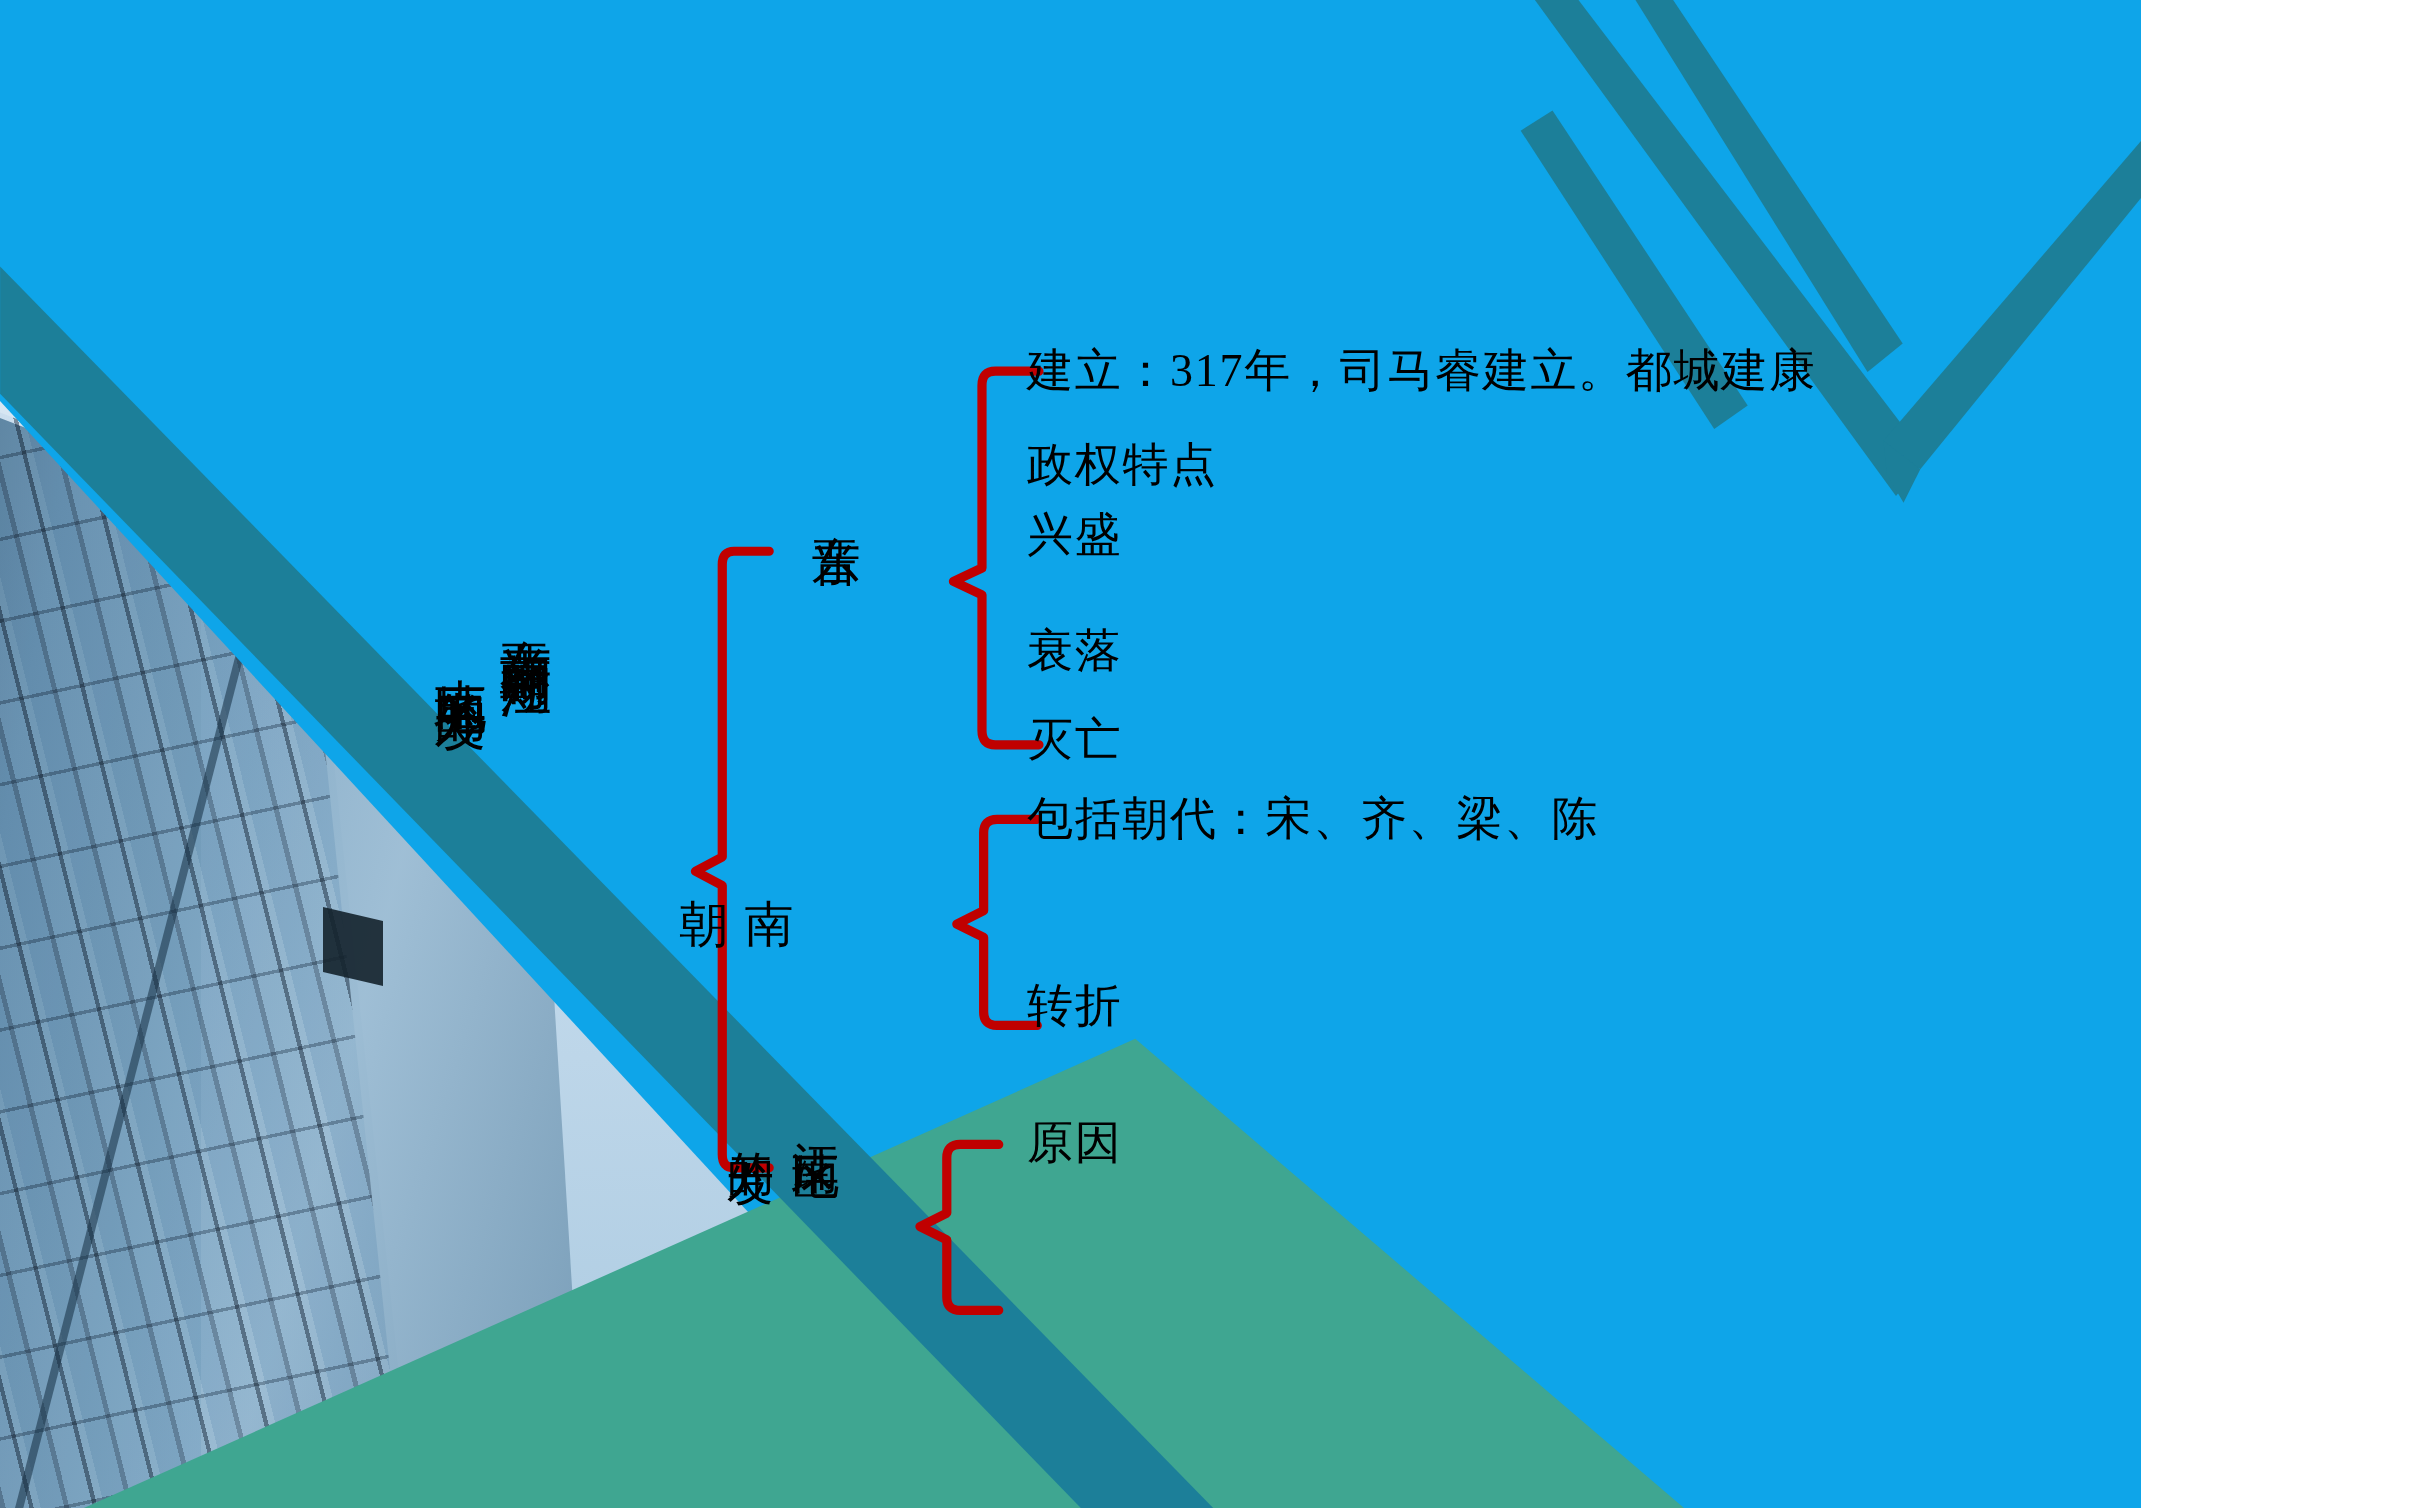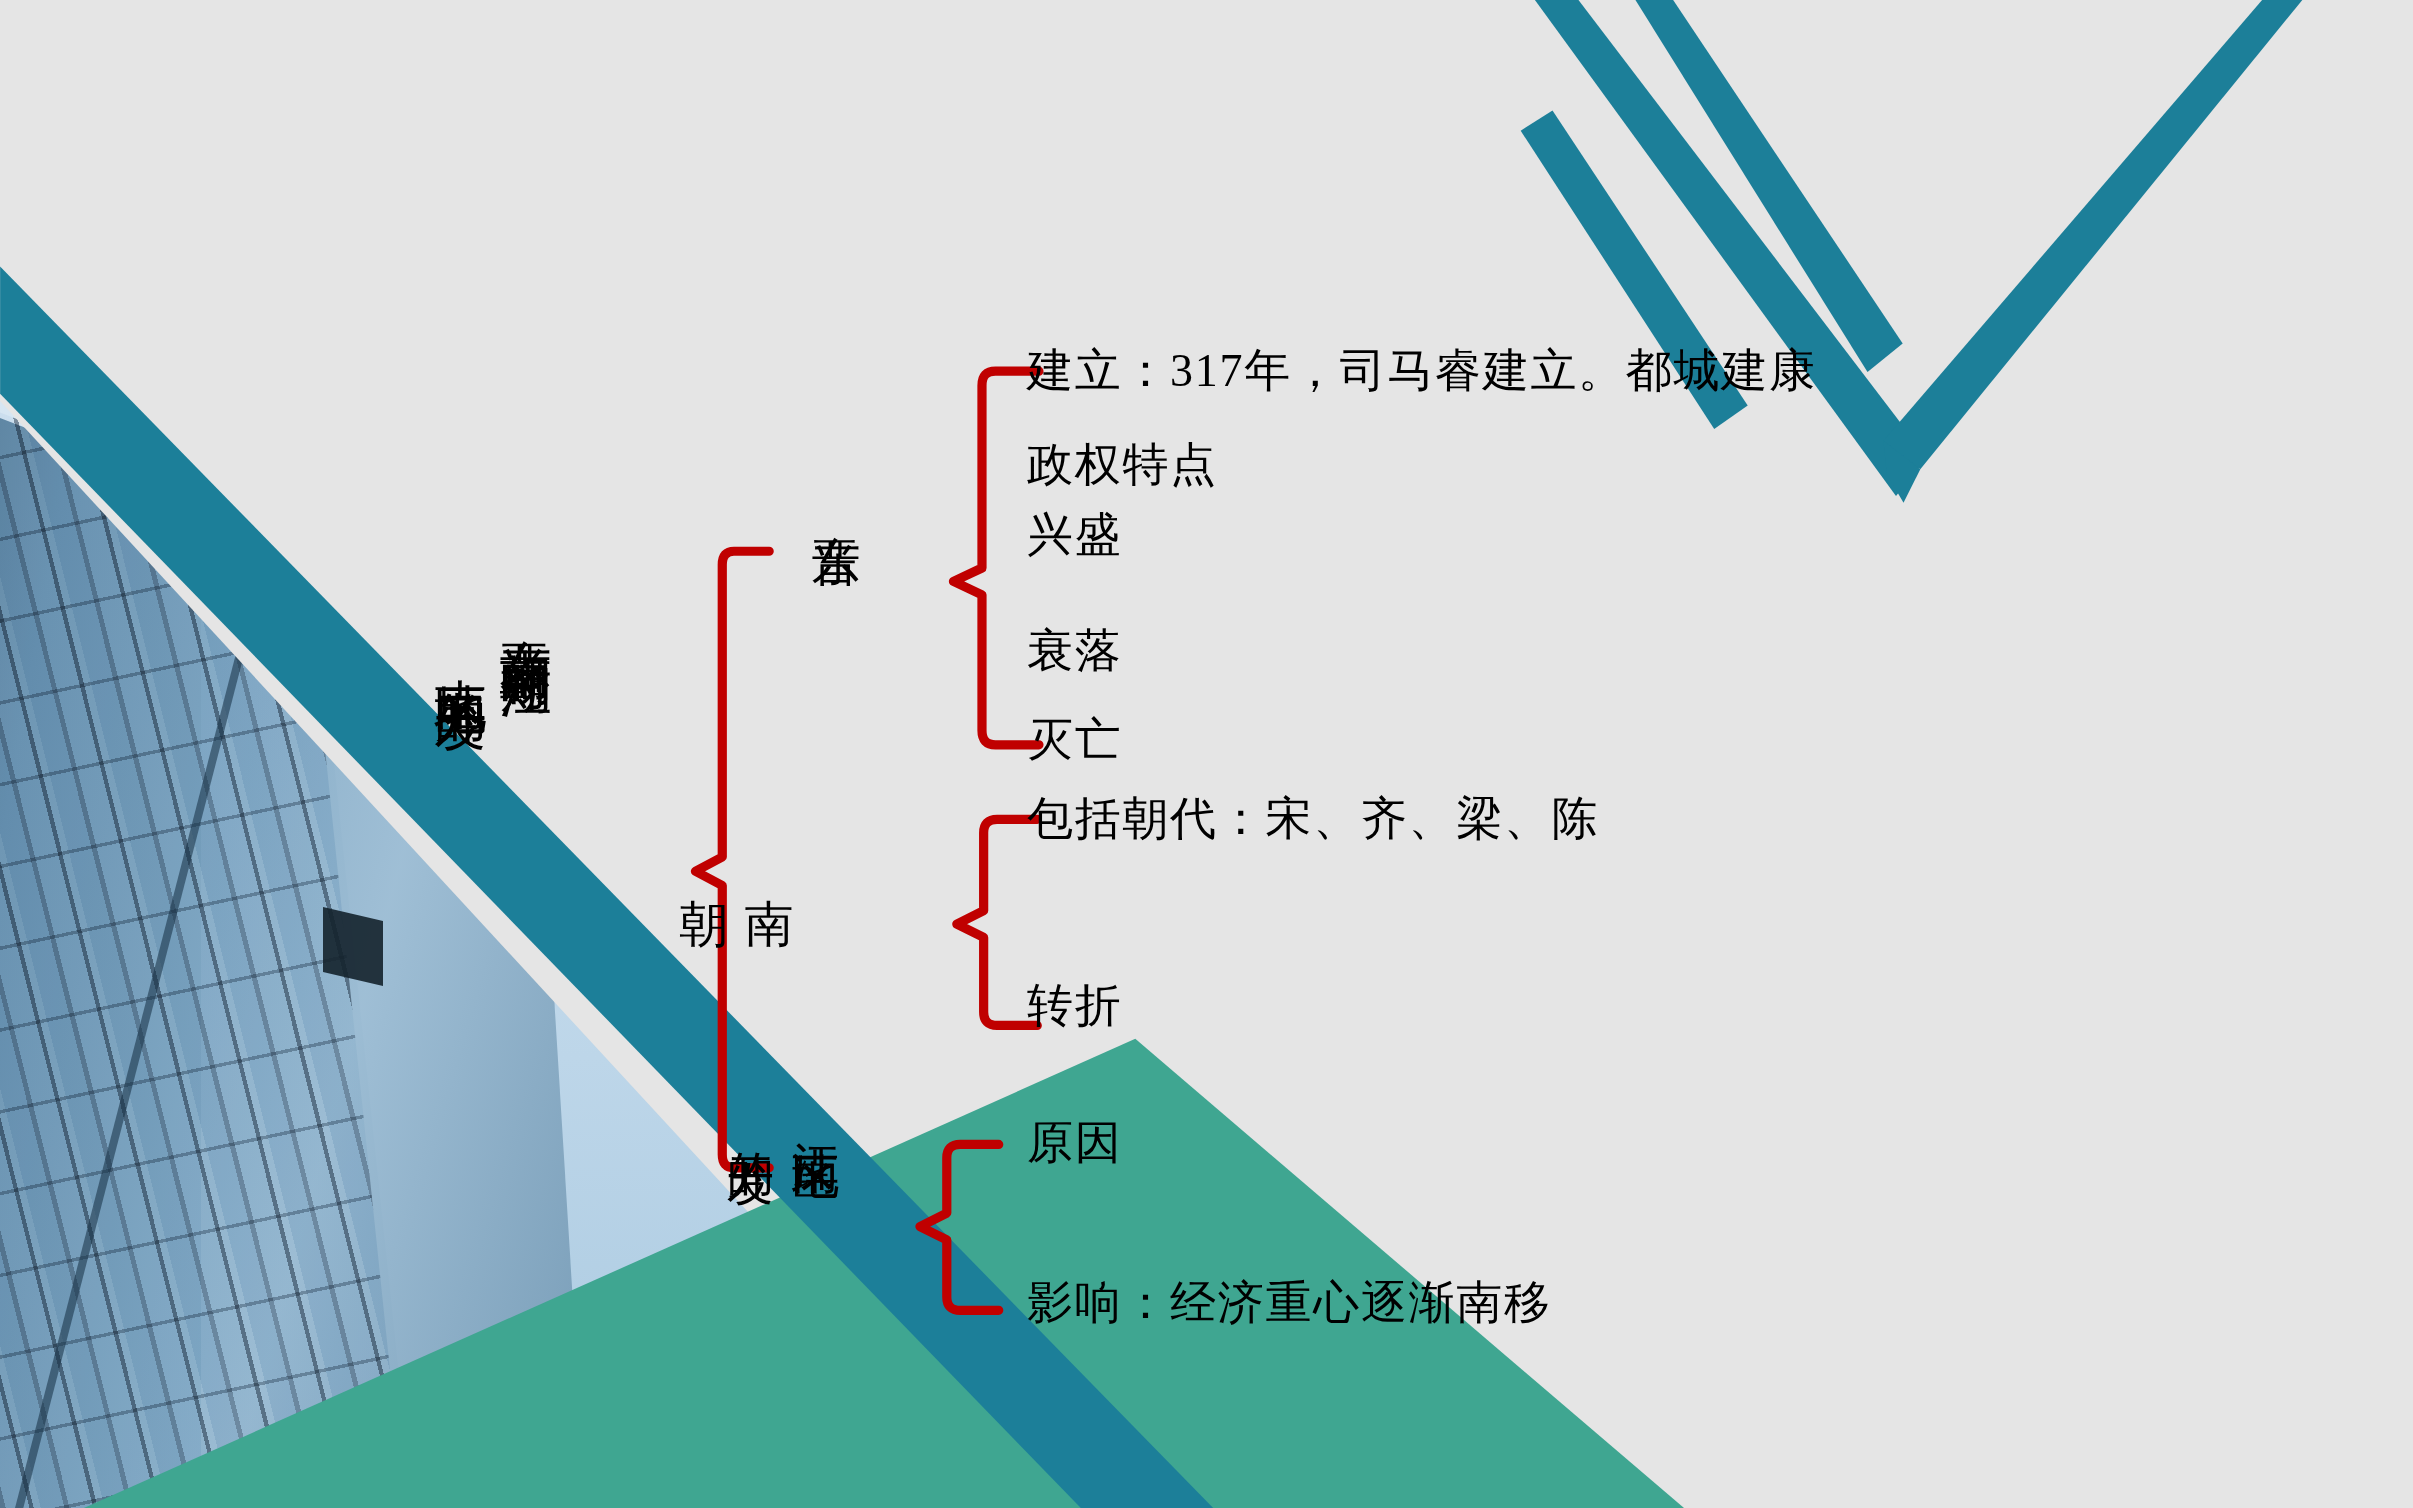--- a/index.html
+++ b/index.html
@@ -2,23 +2,23 @@
 <html style="font-size:13.4px"><head>
 <meta charset="utf-8">
 <style>
   html, body {
     margin: 0;
     padding: 0;
     background: #ffffff;
   }
   #slide {
     position: relative;
-    width: 2413px;
+    width: 2141px;
     height: 1508px;
-    background: #e5e5e5;
+    background: #0ea5e9;
     overflow: hidden;
     font-family: "Liberation Serif", "DejaVu Serif", serif;
   }
 
   
   .deco-layer {
     position: absolute;
     inset: 0;
     pointer-events: none;
   }
@@ -218,16 +218,15 @@
   <div class="htext leaf" style="left:1027px; top:348px;">建立：317年，司马睿建立。都城建康</div>
   <div class="htext leaf" style="left:1027px; top:442px;">政权特点</div>
   <div class="htext leaf" style="left:1027px; top:512px;">兴盛</div>
   <div class="htext leaf" style="left:1027px; top:628px;">衰落</div>
   <div class="htext leaf" style="left:1027px; top:720px;font-family:Liberation Mono, monospace;">灭亡</div>
 
   <div class="htext leaf" style="left:1027px; top:796px;">包括朝代：宋、齐、梁、陈</div>
   <div class="htext leaf" style="left:1027px; top:983px;text-align:center;">转折</div>
 
   <div class="htext leaf" style="left:1027px; top:1120px;">原因</div>
-  <div class="htext leaf" style="left:1027px; top:1280px;">影响：经济重心逐渐南移</div>
 
 </div>
 
 
 </body></html>

